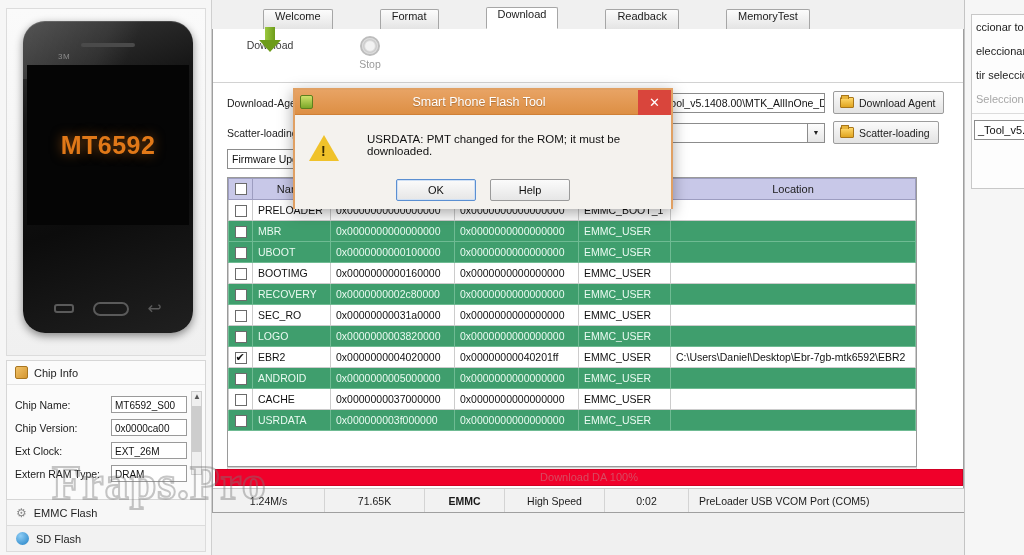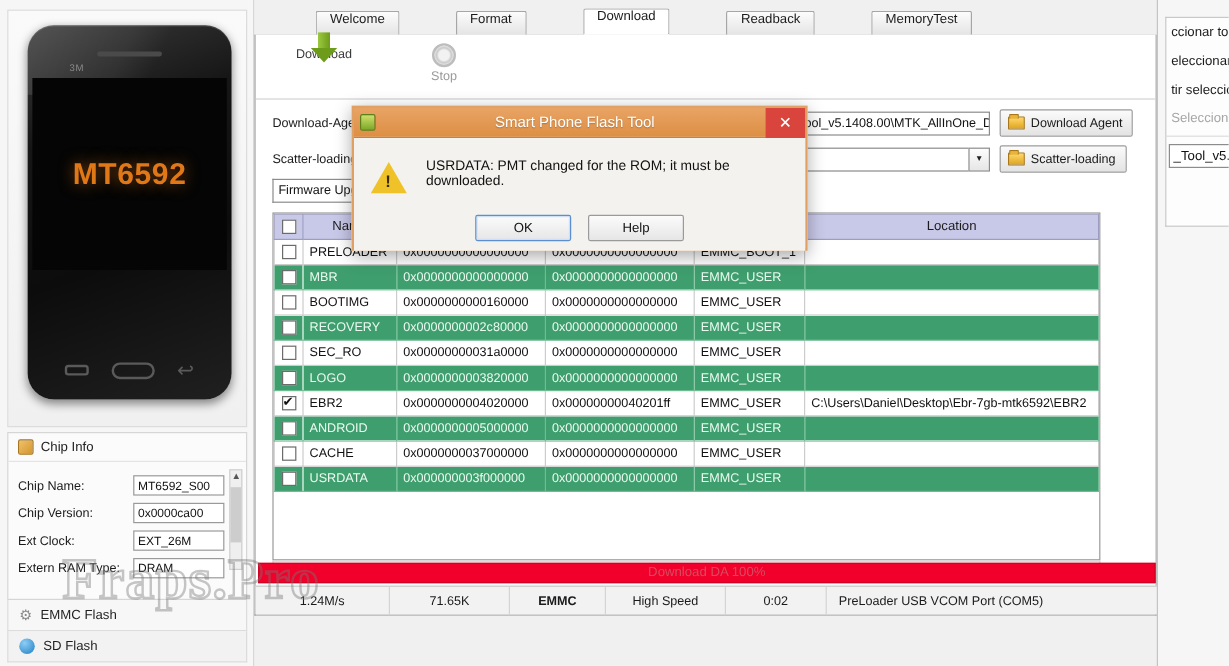--- a/index.html
+++ b/index.html
@@ -290,21 +290,21 @@
     position: absolute; left: 14px; top: 20px;
     width: 0; height: 0;
     border-left: 15px solid transparent; border-right: 15px solid transparent;
     border-bottom: 26px solid #f0c22a;
   }
   .warn-icon:after {
     content: "!"; position: absolute; left: -3px; top: 8px;
     font-size: 14px; font-weight: bold; color: #3a2c00;
   }
   .dialog-msg {
-    margin-left: 48px; margin-top: 4px;
+    margin-left: 60px; margin-top: 4px;
     font-size: 11.5px; color: #111;
   }
   .dialog-buttons {
     position: absolute; left: 0; bottom: 8px; width: 100%;
     display: flex; justify-content: center; gap: 14px;
   }
   .dlg-btn {
     width: 80px; height: 22px;
     background: linear-gradient(180deg,#fbfbfb,#e6e6e6);
     border: 1px solid #9a9a9a; border-radius: 2px;
@@ -524,20 +524,28 @@
                 <td class="c-loc"></td>
               </tr>
               <tr class="green">
                 <td class="c-chk"><span class="cb"></span></td>
                 <td class="c-name">MBR</td>
                 <td class="c-begin">0x0000000000000000</td>
                 <td class="c-end">0x0000000000000000</td>
                 <td class="c-region">EMMC_USER</td>
                 <td class="c-loc"></td>
               </tr>
+              <tr class="green">
+                <td class="c-chk"><span class="cb"></span></td>
+                <td class="c-name">UBOOT</td>
+                <td class="c-begin">0x0000000000100000</td>
+                <td class="c-end">0x0000000000000000</td>
+                <td class="c-region">EMMC_USER</td>
+                <td class="c-loc"></td>
+              </tr>
               <tr class="white">
                 <td class="c-chk"><span class="cb"></span></td>
                 <td class="c-name">BOOTIMG</td>
                 <td class="c-begin">0x0000000000160000</td>
                 <td class="c-end">0x0000000000000000</td>
                 <td class="c-region">EMMC_USER</td>
                 <td class="c-loc"></td>
               </tr>
               <tr class="green">
                 <td class="c-chk"><span class="cb"></span></td>

